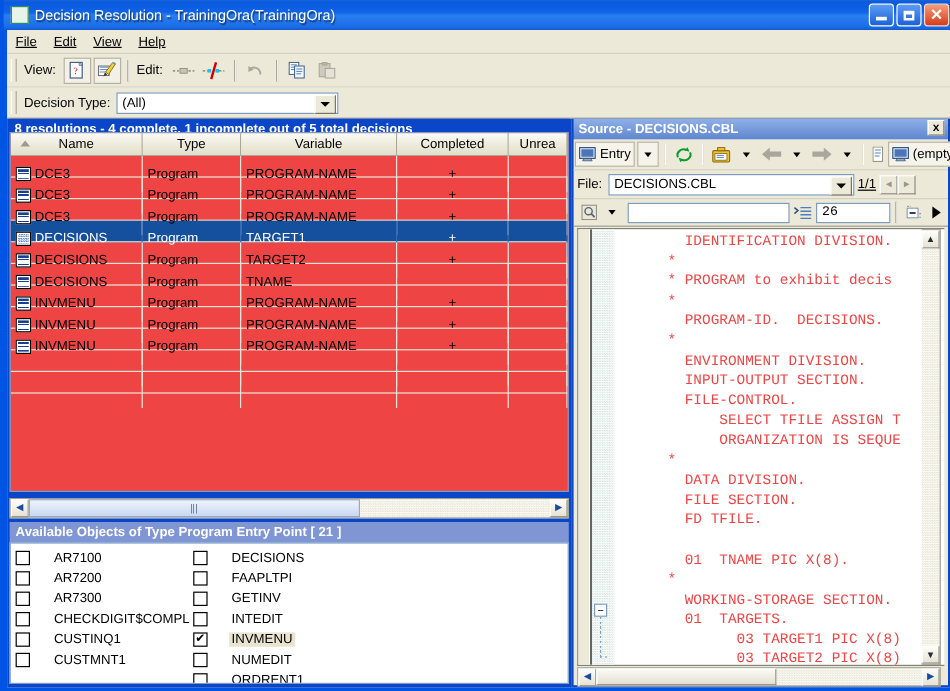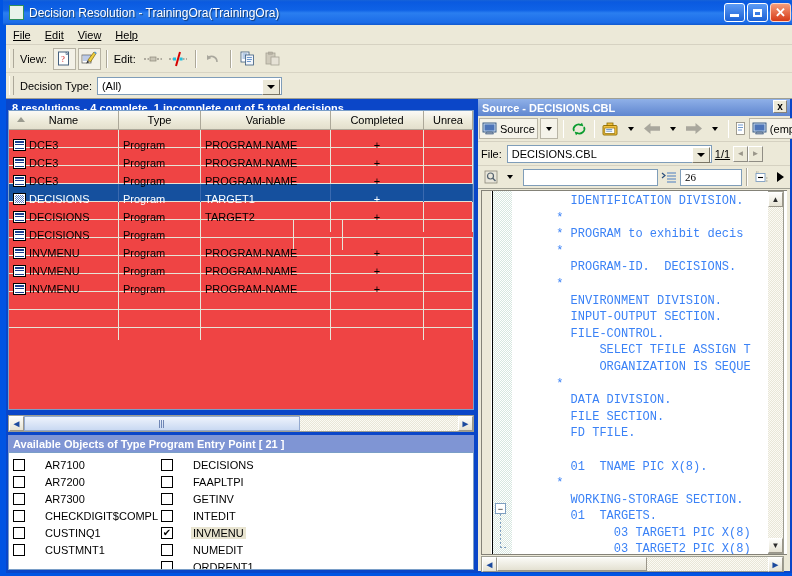--- a/index.html
+++ b/index.html
@@ -252,37 +252,37 @@
     display:flex;align-items:center;justify-content:center;color:#9a968a;font-size:8px;
   }
   #src-find-row{
     height:22px;display:flex;align-items:center;padding-left:3px;border-bottom:1px solid #9f9f93;
   }
   #src-find-input{
     width:135px;height:17px;background:#fff;border:1px solid #7f9db9;box-sizing:border-box;margin-left:4px;
   }
   #src-line-input{
     width:62px;height:17px;background:#fff;border:1px solid #7f9db9;box-sizing:border-box;
-    display:flex;align-items:center;font-size:11px;padding-left:4px;font-family:Liberation Serif, serif;
+    display:flex;align-items:center;font-size:11px;padding-left:4px;font-family:Liberation Mono, monospace;
   }
   #code-area{
     position:absolute;left:3px;top:74px;width:306px;height:365px;
     background:#fff;border:1px solid #848278;border-right:0;box-sizing:border-box;
     overflow:hidden;
   }
   #code-gutter-a{position:absolute;left:0;top:0;width:9px;height:100%;background:#ece9d8;}
   #code-gutter-b{
     position:absolute;left:10px;top:0;width:19px;height:100%;
     background:repeating-conic-gradient(#d7e7e0 0 25%, #ffffff 0 50%) 0 0/2px 2px;
     border-left:1px solid #000;
   }
   #code-text{
     position:absolute;left:31px;top:2px;right:0;bottom:0;
     font-family:"Liberation Mono",monospace;font-size:12px;line-height:16.6px;
-    color:#3b82f6;white-space:pre;overflow:hidden;
+    color:#ef4444;white-space:pre;overflow:hidden;
   }
   #fold-mark{
     position:absolute;left:13px;top:312px;width:11px;height:11px;
     box-sizing:border-box;border:1px solid #7d9ec0;background:#fff;
     display:flex;align-items:center;justify-content:center;font-size:9px;line-height:8px;
   }
   #fold-line{
     position:absolute;left:18px;top:323px;width:1px;height:34px;
     background:repeating-linear-gradient(to bottom,#7d9ec0 0 2px,transparent 2px 4px);
   }
@@ -505,20 +505,21 @@
               <div class="gc ctr" style="width: 49px;"></div>
             </div>
             <div class="grow">
               <div class="gc" style="width: 110px;">
                 <span class="row-icon">
                   <i></i>
                 </span>
                 <span>DECISIONS</span>
               </div>
               <div class="gc" style="width: 82px;">Program</div>
+              <div class="gc" style="width: 130px;">TNAME</div>
               <div class="gc ctr" style="width: 93px;"></div>
               <div class="gc ctr" style="width: 49px;"></div>
             </div>
             <div class="grow">
               <div class="gc" style="width: 110px;">
                 <span class="row-icon">
                   <i></i>
                 </span>
                 <span>INVMENU</span>
               </div>
@@ -648,21 +649,21 @@
 
       <div id="src-body">
 
         <div id="src-tb">
           <div class="sbtn bord">
             <svg class="icon-svg" width="15" height="13" viewBox="0 0 15 13">
               <rect x="1" y="1" width="13" height="9" fill="#cfe0f2" stroke="#2b4f7d" stroke-width=".9"></rect>
               <rect x="2.5" y="2.4" width="10" height="6.2" fill="#4d74b8"></rect>
               <path d="M4.5 10 h6 l1 2 h-8 Z" fill="#9aa5b5" stroke="#2b4f7d" stroke-width=".6"></path>
             </svg>
-            <span style="font-size:11px;margin-left:3px">Source</span>
+            <span style="font-size:11px;margin-left:3px">Entry</span>
           </div>
           <div class="sbtn bord">
               <div class="mini-caret"></div>
             </div>
           <div class="tsep"></div>
           <div class="sbtn">
             <svg class="icon-svg" width="16" height="14" viewBox="0 0 16 14">
               <path d="M3 9 C1 5, 6 1, 10 3" fill="none" stroke="#0a9c2e" stroke-width="1.7"></path>
               <path d="M12.5 4.5 L8.5 3.2 L11 0.8 Z" fill="#0a9c2e"></path>
               <path d="M13 5 C15 9, 10 13, 6 11" fill="none" stroke="#0a9c2e" stroke-width="1.7"></path>

